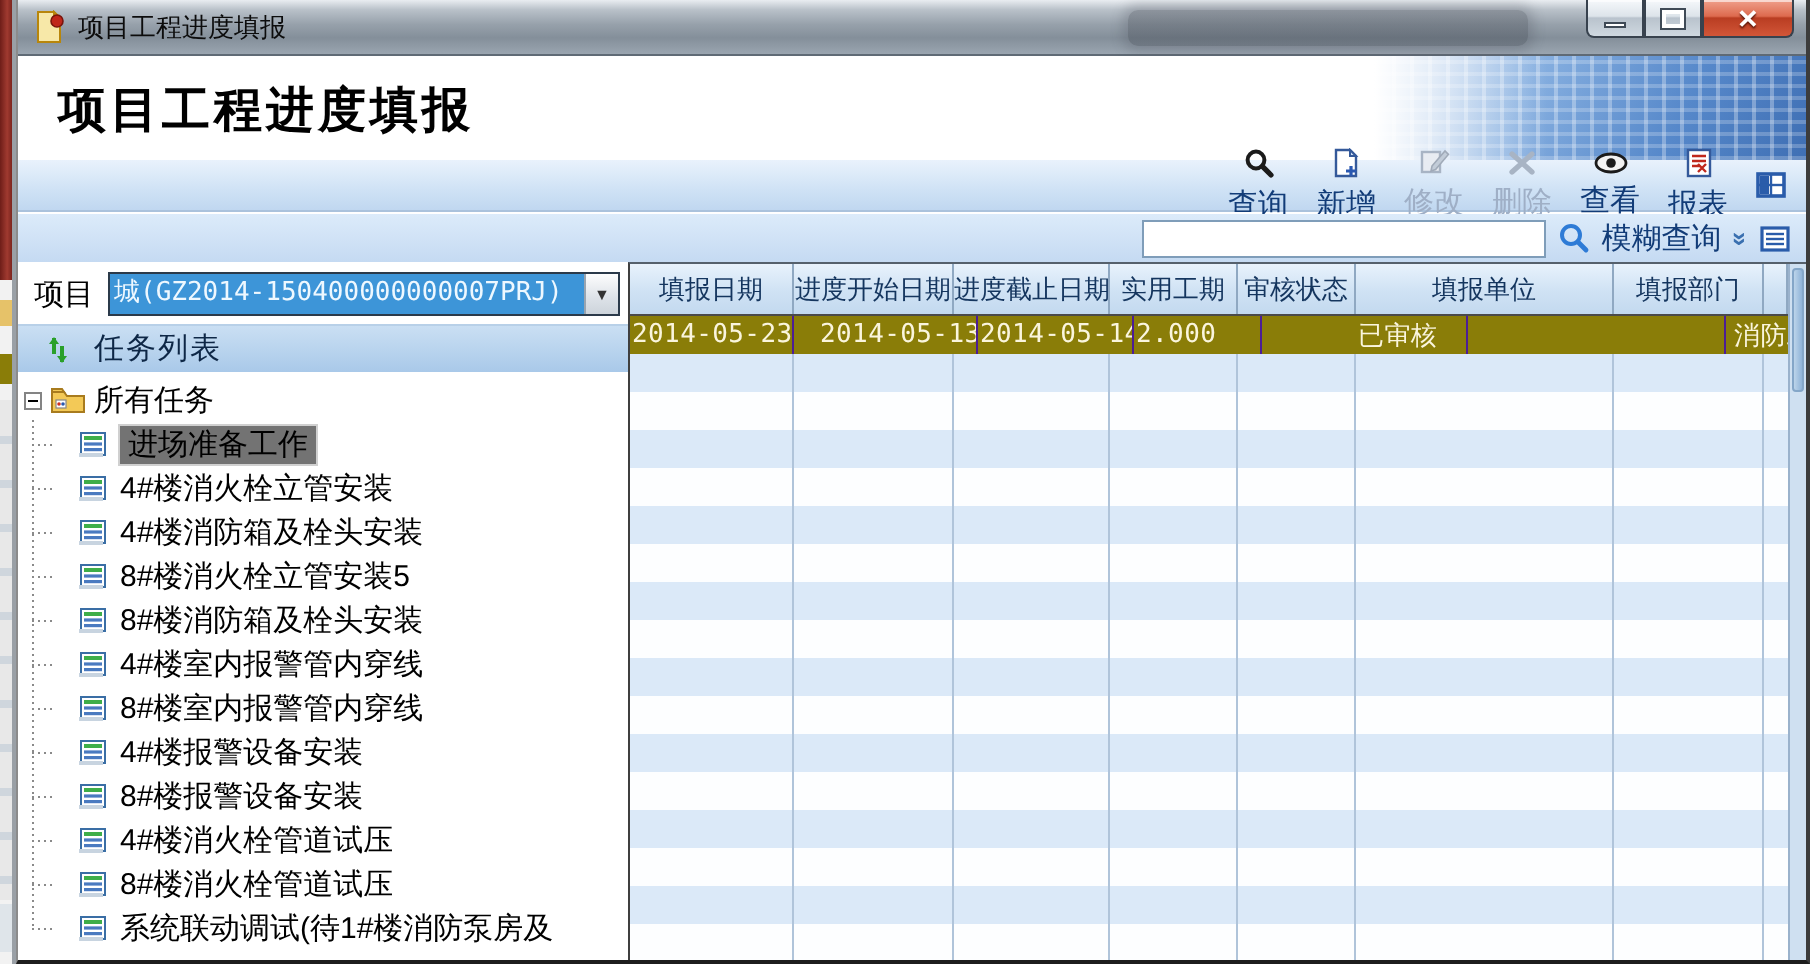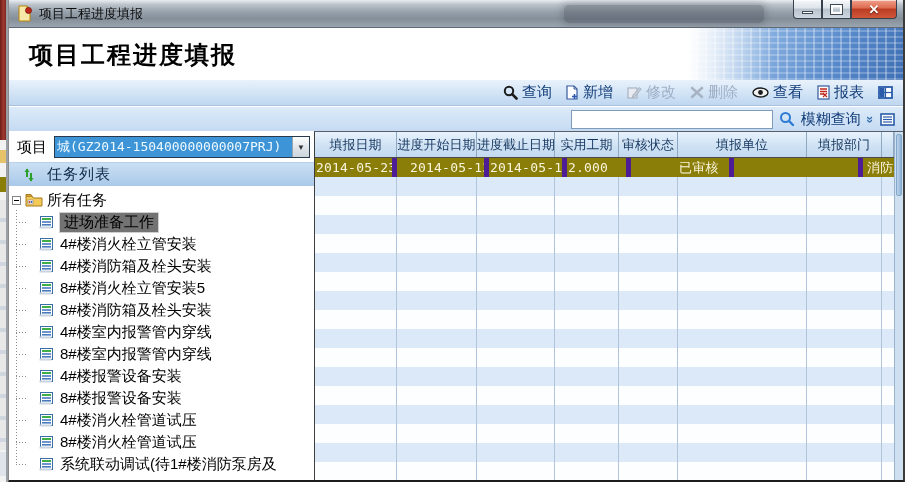--- a/index.html
+++ b/index.html
@@ -45,21 +45,21 @@
       linear-gradient(90deg,#ffffff 0%,rgba(255,255,255,0) 40%),
       repeating-linear-gradient(90deg,rgba(255,255,255,.30) 0 2px,rgba(255,255,255,0) 2px 9px),
       repeating-linear-gradient(0deg,rgba(255,255,255,.22) 0 2px,rgba(255,255,255,0) 2px 6px),
       linear-gradient(115deg,#c4d8f0 0%,#86afe0 35%,#5688ca 70%,#3f6fb4 100%); }
 
   
   .toolbar { position:absolute; left:0; top:80px; right:0; height:26px;
     background:linear-gradient(180deg,#e9f2fc 0%,#cfe2f5 60%,#c0d7f0 100%);
     display:flex; align-items:center; justify-content:flex-end; gap:14px; padding-right:10px;
     font-size:15px; color:#123c78; border-bottom:1px solid #aac2dc; }
-  .tb-btn { display:flex; align-items:center; gap:4px; cursor:default; }
+  .tb-btn { display:flex; align-items:center; gap:4px; cursor:default;flex-direction:column; }
   .tb-btn.disabled { color:#9fafc6; }
   .tb-btn svg { display:block; }
 
   
   .searchrow { position:absolute; left:0; top:107px; right:0; height:24px;
     background:linear-gradient(180deg,#dcebfa 0%,#c5daf2 100%);
     display:flex; align-items:center; justify-content:flex-end; gap:6px; padding-right:8px;
     font-size:15px; color:#123c78; }
   .search-input { width:202px; height:19px; border:1px solid #7f9db9; font-size:12px; padding:0 3px; background:#fff; }
   .chevron2 { display:inline-block; transform:rotate(90deg); color:#3a70b0; font-size:13px; font-weight:bold; }
@@ -98,21 +98,21 @@
   .vthumb { position:absolute; left:1px; right:1px; top:2px; height:62px; border-radius:2px;
     background:linear-gradient(90deg,#bcd4ea,#8fb3d8); border:1px solid #84a6c8; }
   .grid { position:absolute; left:0; top:0; right:9px; bottom:0; }
   .thead { display:flex; height:26px; background:linear-gradient(180deg,#e8f2fc 0%,#cfe2f4 55%,#c3d9ef 100%);
     border-bottom:1px solid #4a4a4a; }
   .th { font-size:13px; color:#14355e; text-align:center; line-height:25px; border-right:1px solid #8fa8c2;
     overflow:hidden; white-space:nowrap; flex:none; }
   .trow { display:flex; height:19px; }
   .td { border-right:1px solid #b0c4da; overflow:hidden; white-space:nowrap; flex:none; font-size:13px; line-height:19px; }
   .trow.datarow { background:#8a7d08; color:#faf5dd; }
-  .trow.datarow .td { border-right:5px solid #4c1d95; font-family:"DejaVu Sans Mono",monospace; letter-spacing:0.2px; padding-left:1px; }
+  .trow.datarow .td { border-right:1px solid #4c1d95; font-family:"DejaVu Sans Mono",monospace; letter-spacing:0.2px; padding-left:1px; }
   .trow.datarow .td.cn { font-family:"Liberation Sans",sans-serif; padding-left:4px; }
   .trow.alt1 { background:#dbe9f8; }
   .trow.alt2 { background:#fdfeff; }
 </style>
 </head>
 <body>
 
 <div class="bg-sliver">
   <div class="sliver-red"></div>
   <div class="sliver-frag1"></div>

